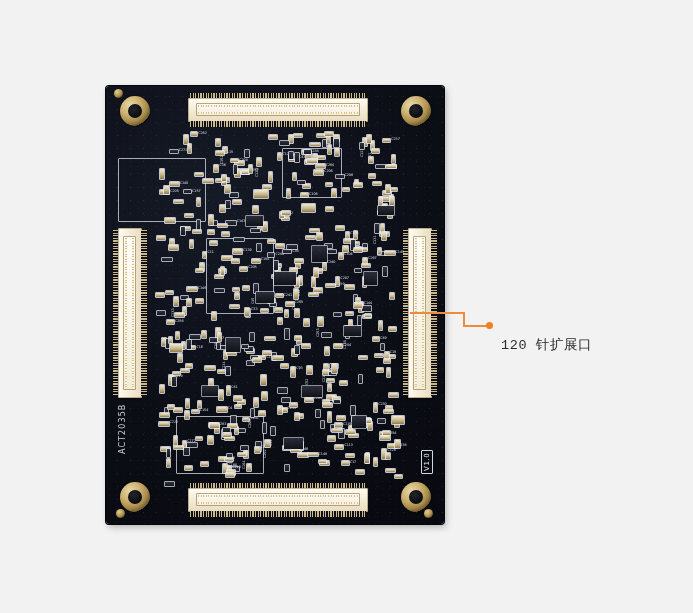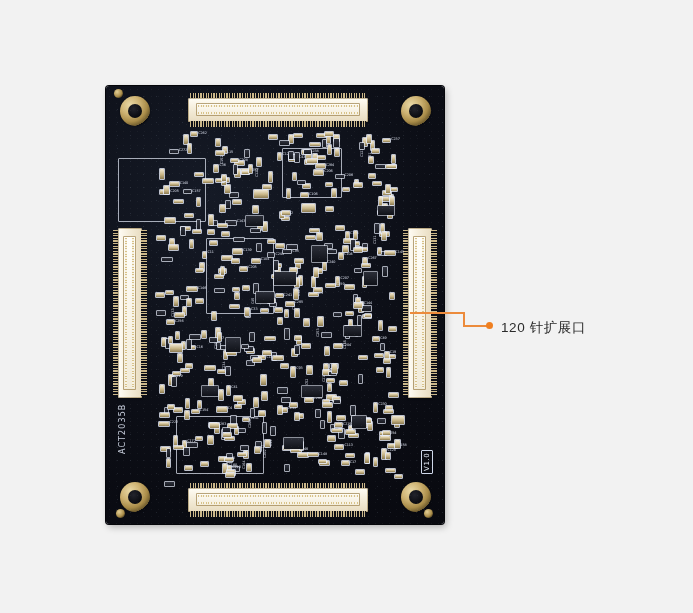--- a/index.html
+++ b/index.html
@@ -125,22 +125,22 @@
 
   
   .ann-h{position:absolute;height:1.6px;background:#ec8b3c;}
   .ann-v{position:absolute;width:1.6px;background:#ec8b3c;}
   .ann-dot{
     position:absolute;width:7px;height:7px;border-radius:50%;
     background:#ef7f20;
   }
   .ann-label{
     position:absolute;color:#2b2b2b;font-size:13.5px;
-    font-family:Liberation Sans, sans-serif;
-    letter-spacing:.6px;white-space:nowrap;
+    font-family:Liberation Mono, monospace;
+    letter-spacing:.6px;white-space:nowrap;margin-top:17px;
   }
 </style>
 </head>
 <body>
 
 <div id="stage">
 
   <div class="board">
     <div class="vias"></div>
 

